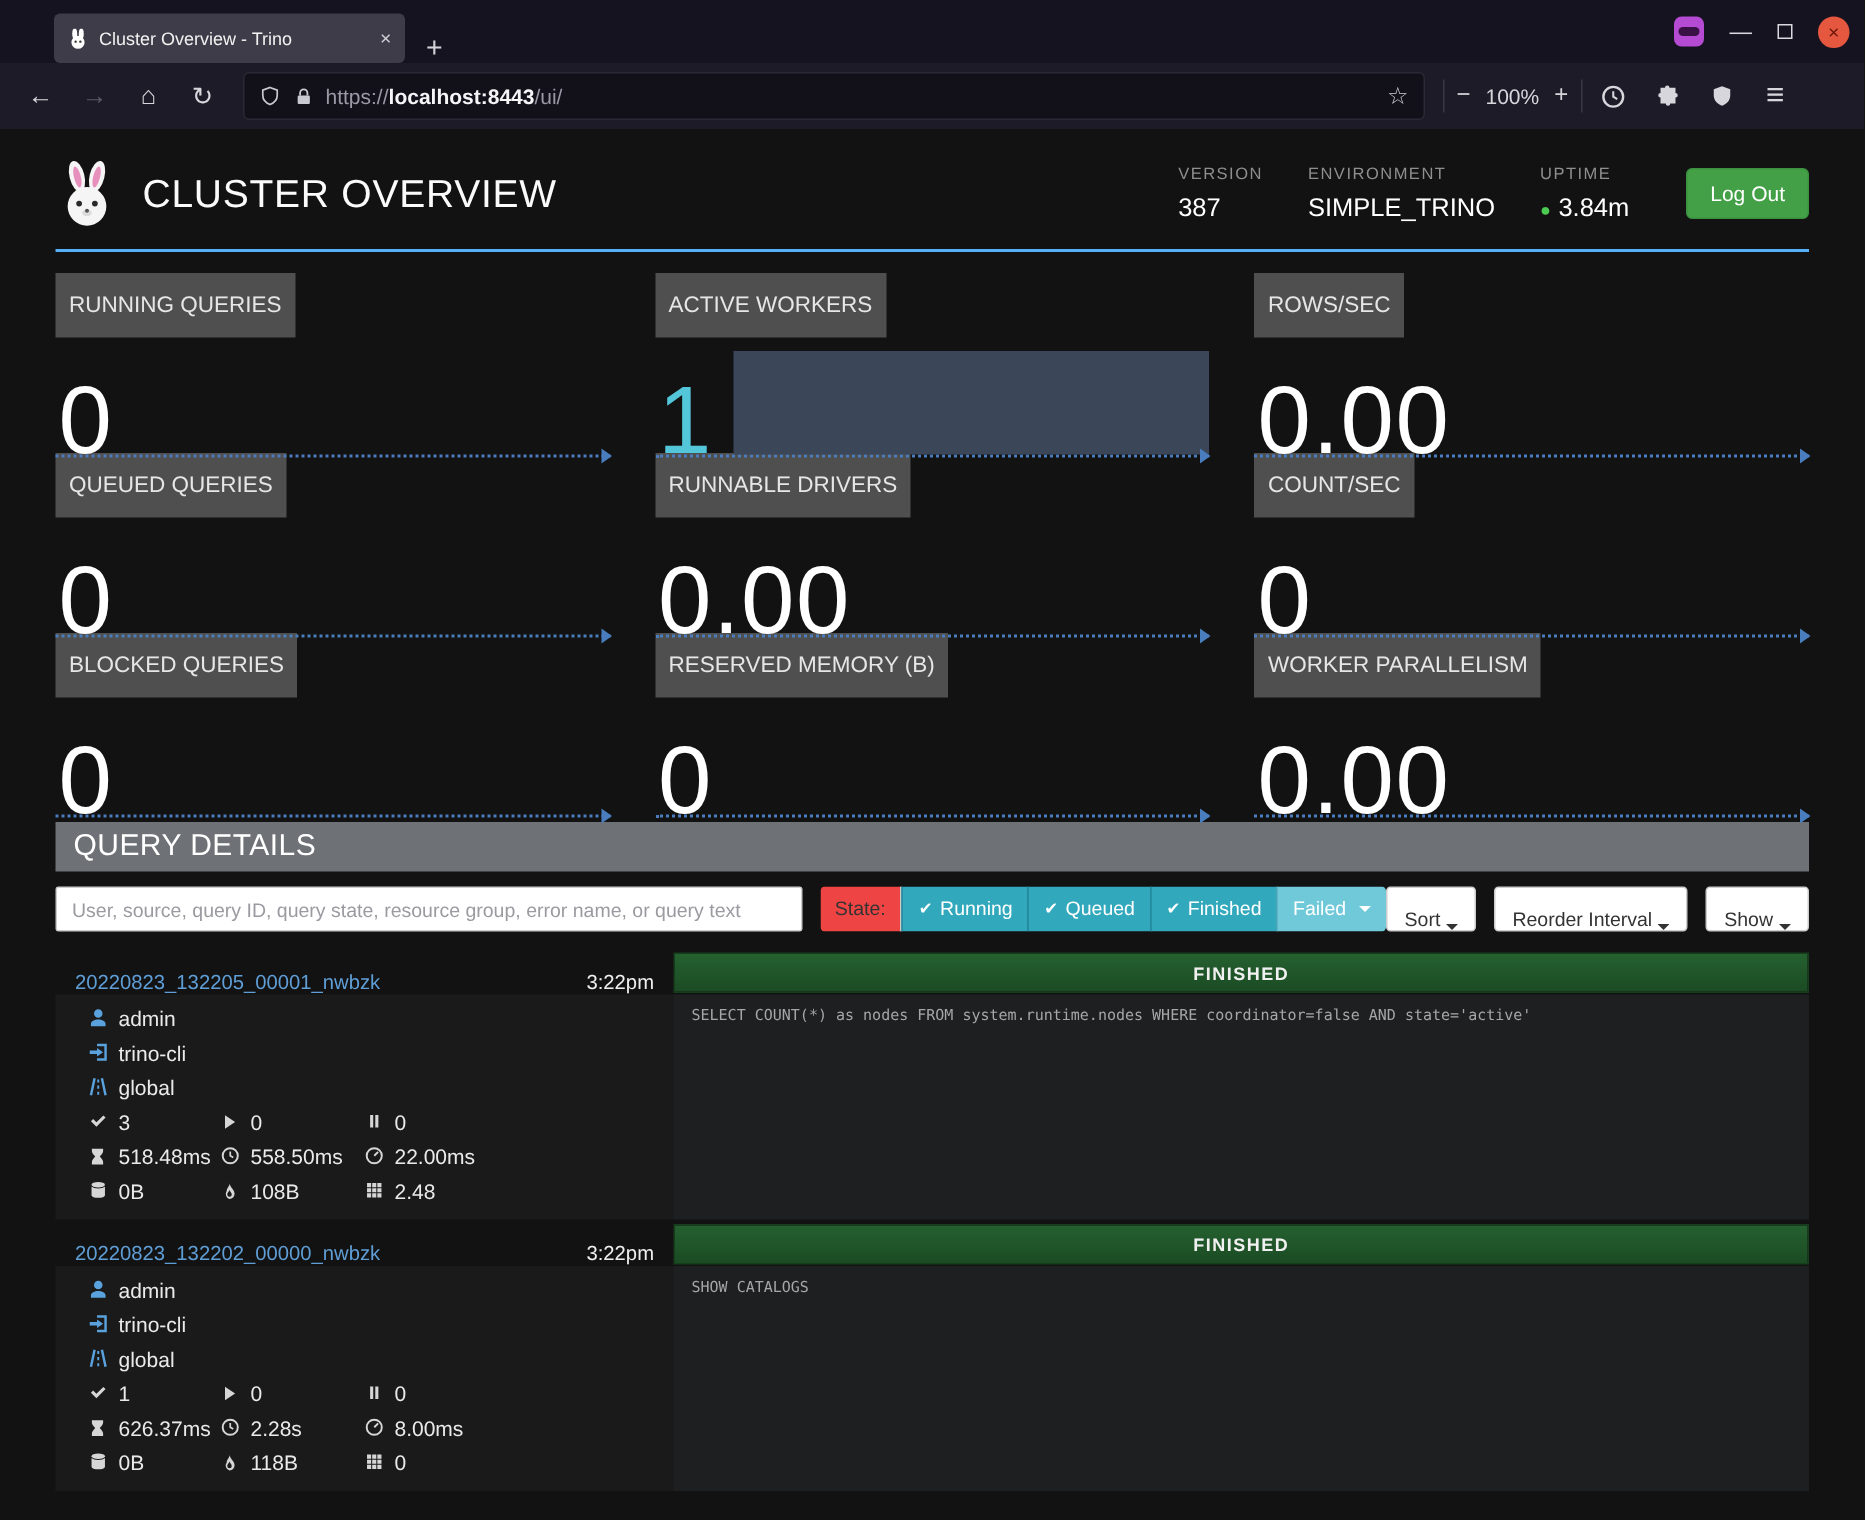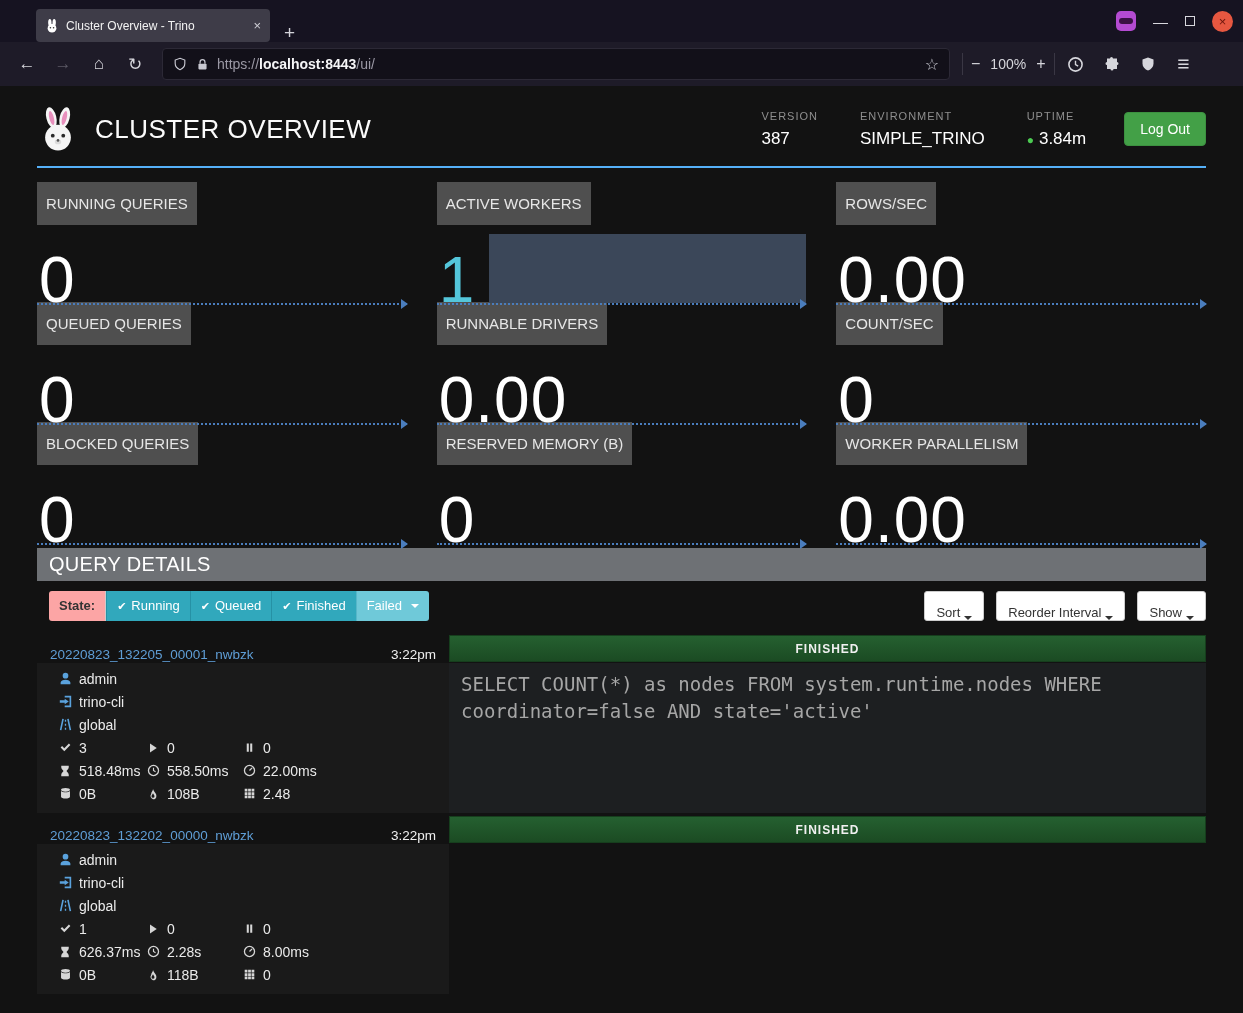--- a/index.html
+++ b/index.html
@@ -28,42 +28,42 @@
   .url-host{color:#f5f5f7;font-weight:bold}
   .url-star{font-size:16px;color:#c9c9d2}
   .zoom{display:flex;align-items:center;gap:10px;font-size:14px;color:#d6d6dc;padding:0 8px;border-left:1px solid #3a3744;border-right:1px solid #3a3744;height:22px;flex:none}
   .zoom .zbtn{font-size:16px}
 
   
   .page{padding:0 37px}
   .trino-header{display:flex;align-items:center;padding-top:18px}
   .logo{width:42px;height:50px;flex:none}
   .app-title{font-size:26px;color:#fbfbfb;margin-left:16px;letter-spacing:.5px}
-  .cluster-info{margin-left:auto;display:flex;gap:42px}
+  .cluster-info{margin-left:auto;display:flex;gap:30px}
   .info-col .lbl{font-size:11px;color:#8f8f8f;letter-spacing:1px}
   .info-col .val{font-size:17px;color:#fff;margin-top:7px;white-space:nowrap}
   .dot{color:#4ccb52;font-size:12px;margin-right:5px}
   .logout-btn{margin-left:38px;background:#43a047;border:1px solid #3c9140;color:#fff;font-size:14px;padding:8px 15px;border-radius:4px;align-self:center;cursor:pointer;font-family:inherit}
   .header-rule{border-bottom:2px solid #55b0f8;margin-top:12px}
 
   .stats{display:grid;grid-template-columns:repeat(3,1fr);column-gap:30px;row-gap:10px;margin-top:14px}
   .stat{height:110px}
   .stat-label{display:inline-block;background:#4f4f4f;color:#e6e6e6;font-size:15px;padding:13px 9px}
   .spark{position:relative;height:76px;margin-top:4px;border-bottom:2px dotted #4a7dbd}
   .spark-arrow{position:absolute;right:-1px;bottom:-6px;width:0;height:0;border-left:7px solid #4a7dbd;border-top:5px solid transparent;border-bottom:5px solid transparent}
   .stat-value{position:absolute;left:2px;bottom:-9px;font-size:64px;font-weight:100;line-height:1;color:#fff;letter-spacing:1px}
   .stat.hl .stat-value{color:#54c6da}
   .spark-fill{position:absolute;left:52px;right:0;top:5px;bottom:0;background:#3b4759}
 
   .qd-title{margin-top:16px;background:#6e7175;color:#fff;font-size:20px;padding:5px 12px;letter-spacing:.3px}
   .filter-row{margin-top:10px;display:flex;align-items:center}
   .filter-input{width:500px;height:30px;border:1px solid #ccc;border-radius:2px;padding:0 10px;font-size:13px;font-family:inherit;color:#333;background:#fff}
   .filter-input::placeholder{color:#9a9aa0}
   .state-group{display:flex;margin-left:12px;height:30px;border-radius:3px;overflow:hidden;flex:none}
-  .sg-addon{background:#fca5a5;color:#333;font-size:13px;font-weight:bold;line-height:30px;padding:0 10px;border-right:1px solid #ccc}
+  .sg-addon{background:#ef4444;color:#333;font-size:13px;font-weight:normal;line-height:30px;padding:0 10px;border-right:1px solid #ccc}
   .sg-btn{background:#31a8bc;color:#fff;font-size:13px;line-height:30px;padding:0 10px;display:flex;align-items:center;gap:5px;border:none;border-left:1px solid #2691a5;cursor:pointer;font-family:inherit}
   .sg-btn .chk{font-size:11px;line-height:1}
   .sg-btn.failed{background:#6fc9d9;border-left-color:#57b7c9}
   .caret{display:inline-block;width:0;height:0;border-top:4px solid currentColor;border-left:4px solid transparent;border-right:4px solid transparent;margin-left:4px}
   .btn-white{background:#fff;color:#333;font-size:13px;height:30px;display:flex;align-items:flex-end;padding:0 11px;border-radius:3px;margin-left:12px;border:1px solid #ccc;cursor:pointer;font-family:inherit;flex:none}
   .ml-auto{margin-left:auto}
 
   .qcard{margin-top:14px}
   .qcard + .qcard{margin-top:3px}
   .qc-header{display:flex;height:27px}
@@ -72,21 +72,21 @@
   .qc-time{margin-left:auto;padding-right:13px;font-size:13.5px;color:#efefef}
   .qc-status{flex:1;background:linear-gradient(#256030,#1b4b23);border:1px solid #163e1d;color:#f0f0f0;font-size:12px;font-weight:bold;letter-spacing:1px;display:flex;align-items:center;justify-content:center}
   .qc-body{display:flex;margin-top:1px}
   .qc-info{width:412px;background:#1a1a1a;padding:4px 10px 8px 21px;font-size:14px;flex:none}
   .irow{height:23px;display:flex;align-items:center;gap:7px;color:#eaeaea}
   .irow.grid{display:grid;grid-template-columns:88px 96px 1fr;gap:0}
   .icell{display:flex;align-items:center;gap:7px}
   .qicon{width:14px;height:14px;display:inline-flex;align-items:center;justify-content:center;flex:none}
   .qicon.blue{color:#5aa2dd}
   .qicon.gray{color:#d6d6d6}
-  .qc-sql{flex:1;background:#1d1f21;color:#a6a6a6;font-family:"DejaVu Sans Mono",monospace;font-size:19px;padding:8px 12px;white-space:pre-wrap;line-height:1.4}
+  .qc-sql{flex:1;background:#1d1f21;color:#a6a6a6;font-family:"DejaVu Sans Mono",monospace;font-size:10px;padding:8px 12px;white-space:pre-wrap;line-height:1.4}
 </style>
 <title>Cluster Overview - Trino</title></head>
 <body>
 
 <div class="tabbar">
   <div class="tab">
     <span class="qicon">
       <svg width="14" height="14" viewBox="0 0 16 16">
           <ellipse cx="5.5" cy="4" rx="1.9" ry="4" fill="#fff"></ellipse>
           <ellipse cx="10.5" cy="4" rx="1.9" ry="4" fill="#fff"></ellipse>
@@ -247,20 +247,21 @@
       <div class="spark">
         <div class="stat-value">0.00</div>
         <span class="spark-arrow"></span>
       </div>
     </div>
   </div>
 
   <div class="qd-title">QUERY DETAILS</div>
 
   <div class="filter-row">
+    <input class="filter-input" placeholder="User, source, query ID, query state, resource group, error name, or query text" style="">
     <div class="state-group">
       <span class="sg-addon">State:</span>
       <button class="sg-btn">
           <span class="chk">✔</span>
           <span>Running</span>
         </button>
       <button class="sg-btn">
           <span class="chk">✔</span>
           <span>Queued</span>
         </button>
@@ -520,16 +521,17 @@
           <span class="icell">
               <span class="qicon gray">
                 <svg width="11" height="11" viewBox="0 0 16 16">
                   <path fill="currentColor" d="M1 1h4v4H1zM6 1h4v4H6zM11 1h4v4h-4zM1 6h4v4H1zM6 6h4v4H6zM11 6h4v4h-4zM1 11h4v4H1zM6 11h4v4H6zM11 11h4v4h-4z"></path>
                 </svg>
               </span>
               <span>0</span>
             </span>
         </div>
       </div>
+      <div class="qc-sql">SHOW CATALOGS</div>
     </div>
   </div>
 
 </div>
 
 </body></html>

